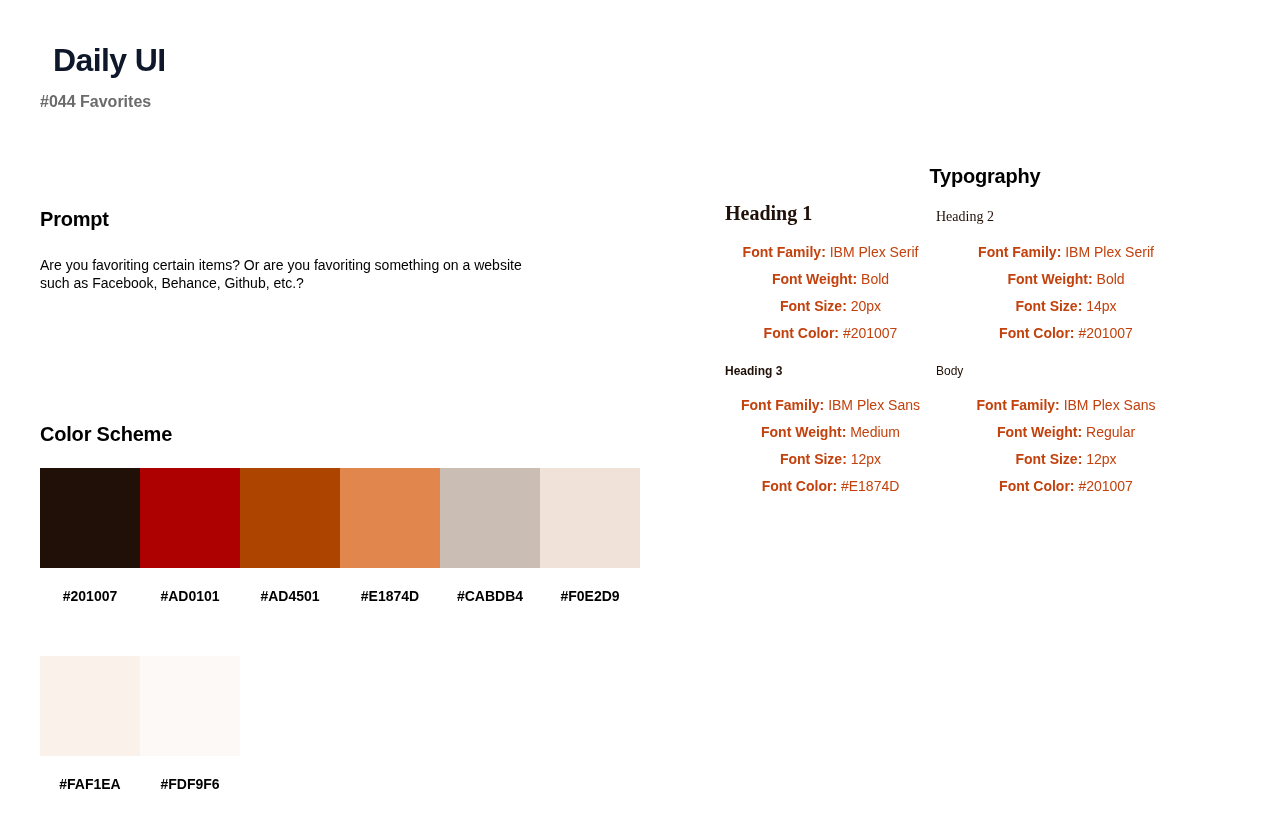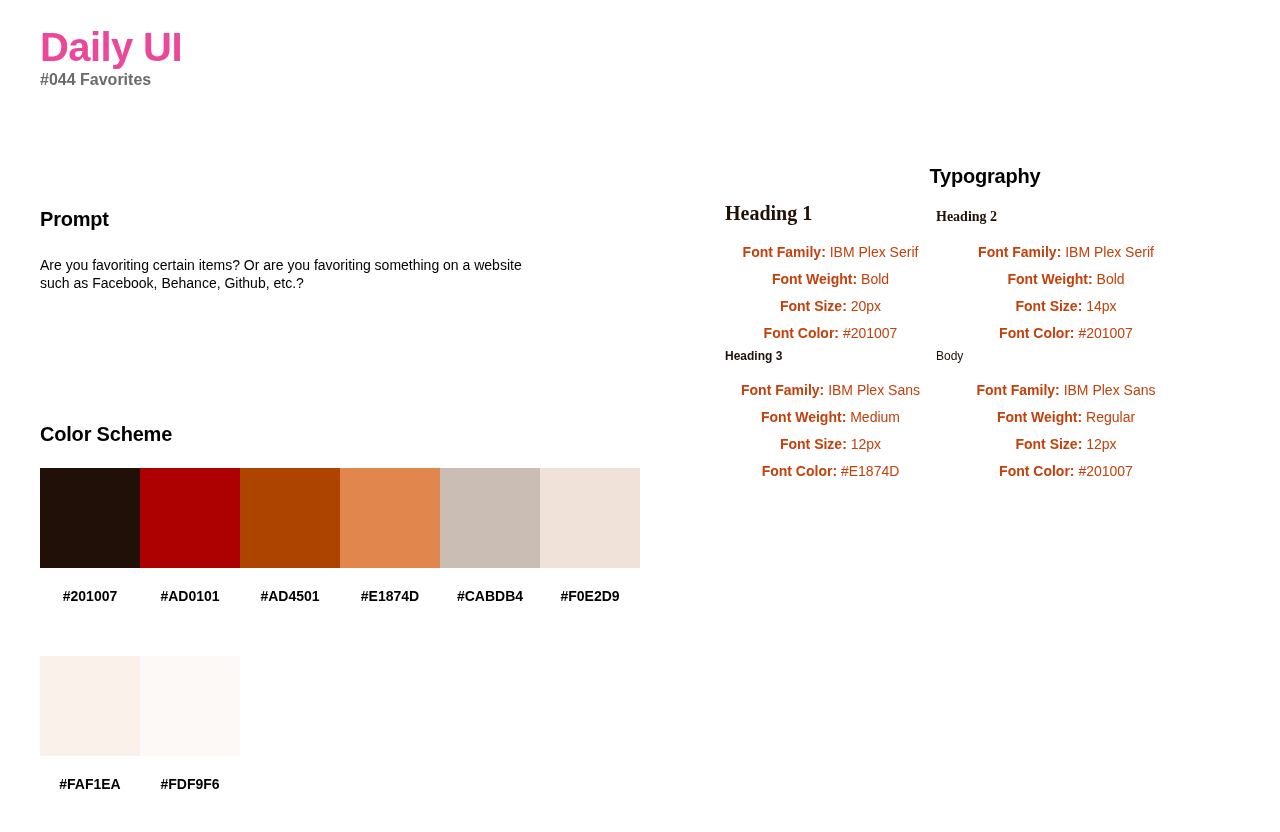--- a/index.html
+++ b/index.html
@@ -12,26 +12,26 @@
     font-family: "Liberation Sans", sans-serif;
     color: #000000;
     overflow: hidden;
     position: relative;
     -webkit-font-smoothing: antialiased;
   }
 
   
   #page-header { position: absolute; left: 40px; top: 28px; }
   #app-title {
-    font-size: 40px;
+    font-size: 32px;
     font-weight: bold;
     letter-spacing: -0.6px;
     line-height: 38px;
-    color: #ec4899;
-    margin: 0;
+    color: #0f172a;
+    margin: 13px;
   }
   #app-subtitle {
     font-size: 16px;
     font-weight: bold;
     color: #6b6b6b;
     line-height: 20px;
     margin: 4px 0 0 0;
   }
 
   
@@ -75,33 +75,33 @@
     white-space: nowrap;
   }
 
   
   #typography-section { position: absolute; left: 725px; top: 164px; width: 520px; text-align: center; }
   #type-grid {
     margin-top: 25px;
     display: grid;
     grid-template-columns: 211px 260px;
     grid-auto-rows: auto;
-    row-gap: 4px;
+    row-gap: 19px;
   }
   .type-block { }
   .type-sample { margin: 0 0 14px 0; color: #201007; }
   .sample-h1 {
     font-family: "Liberation Serif", serif;
     font-size: 20px;
     font-weight: bold;
   }
   .sample-h2 {
     font-family: "Liberation Serif", serif;
     font-size: 14px;
-    font-weight: bold;
+    font-weight: normal;
   }
   .sample-h3 {
     font-family: "Liberation Sans", sans-serif;
     font-size: 12px;
     font-weight: 600;
   }
   .sample-body {
     font-family: "Liberation Sans", sans-serif;
     font-size: 12px;
     font-weight: normal;

